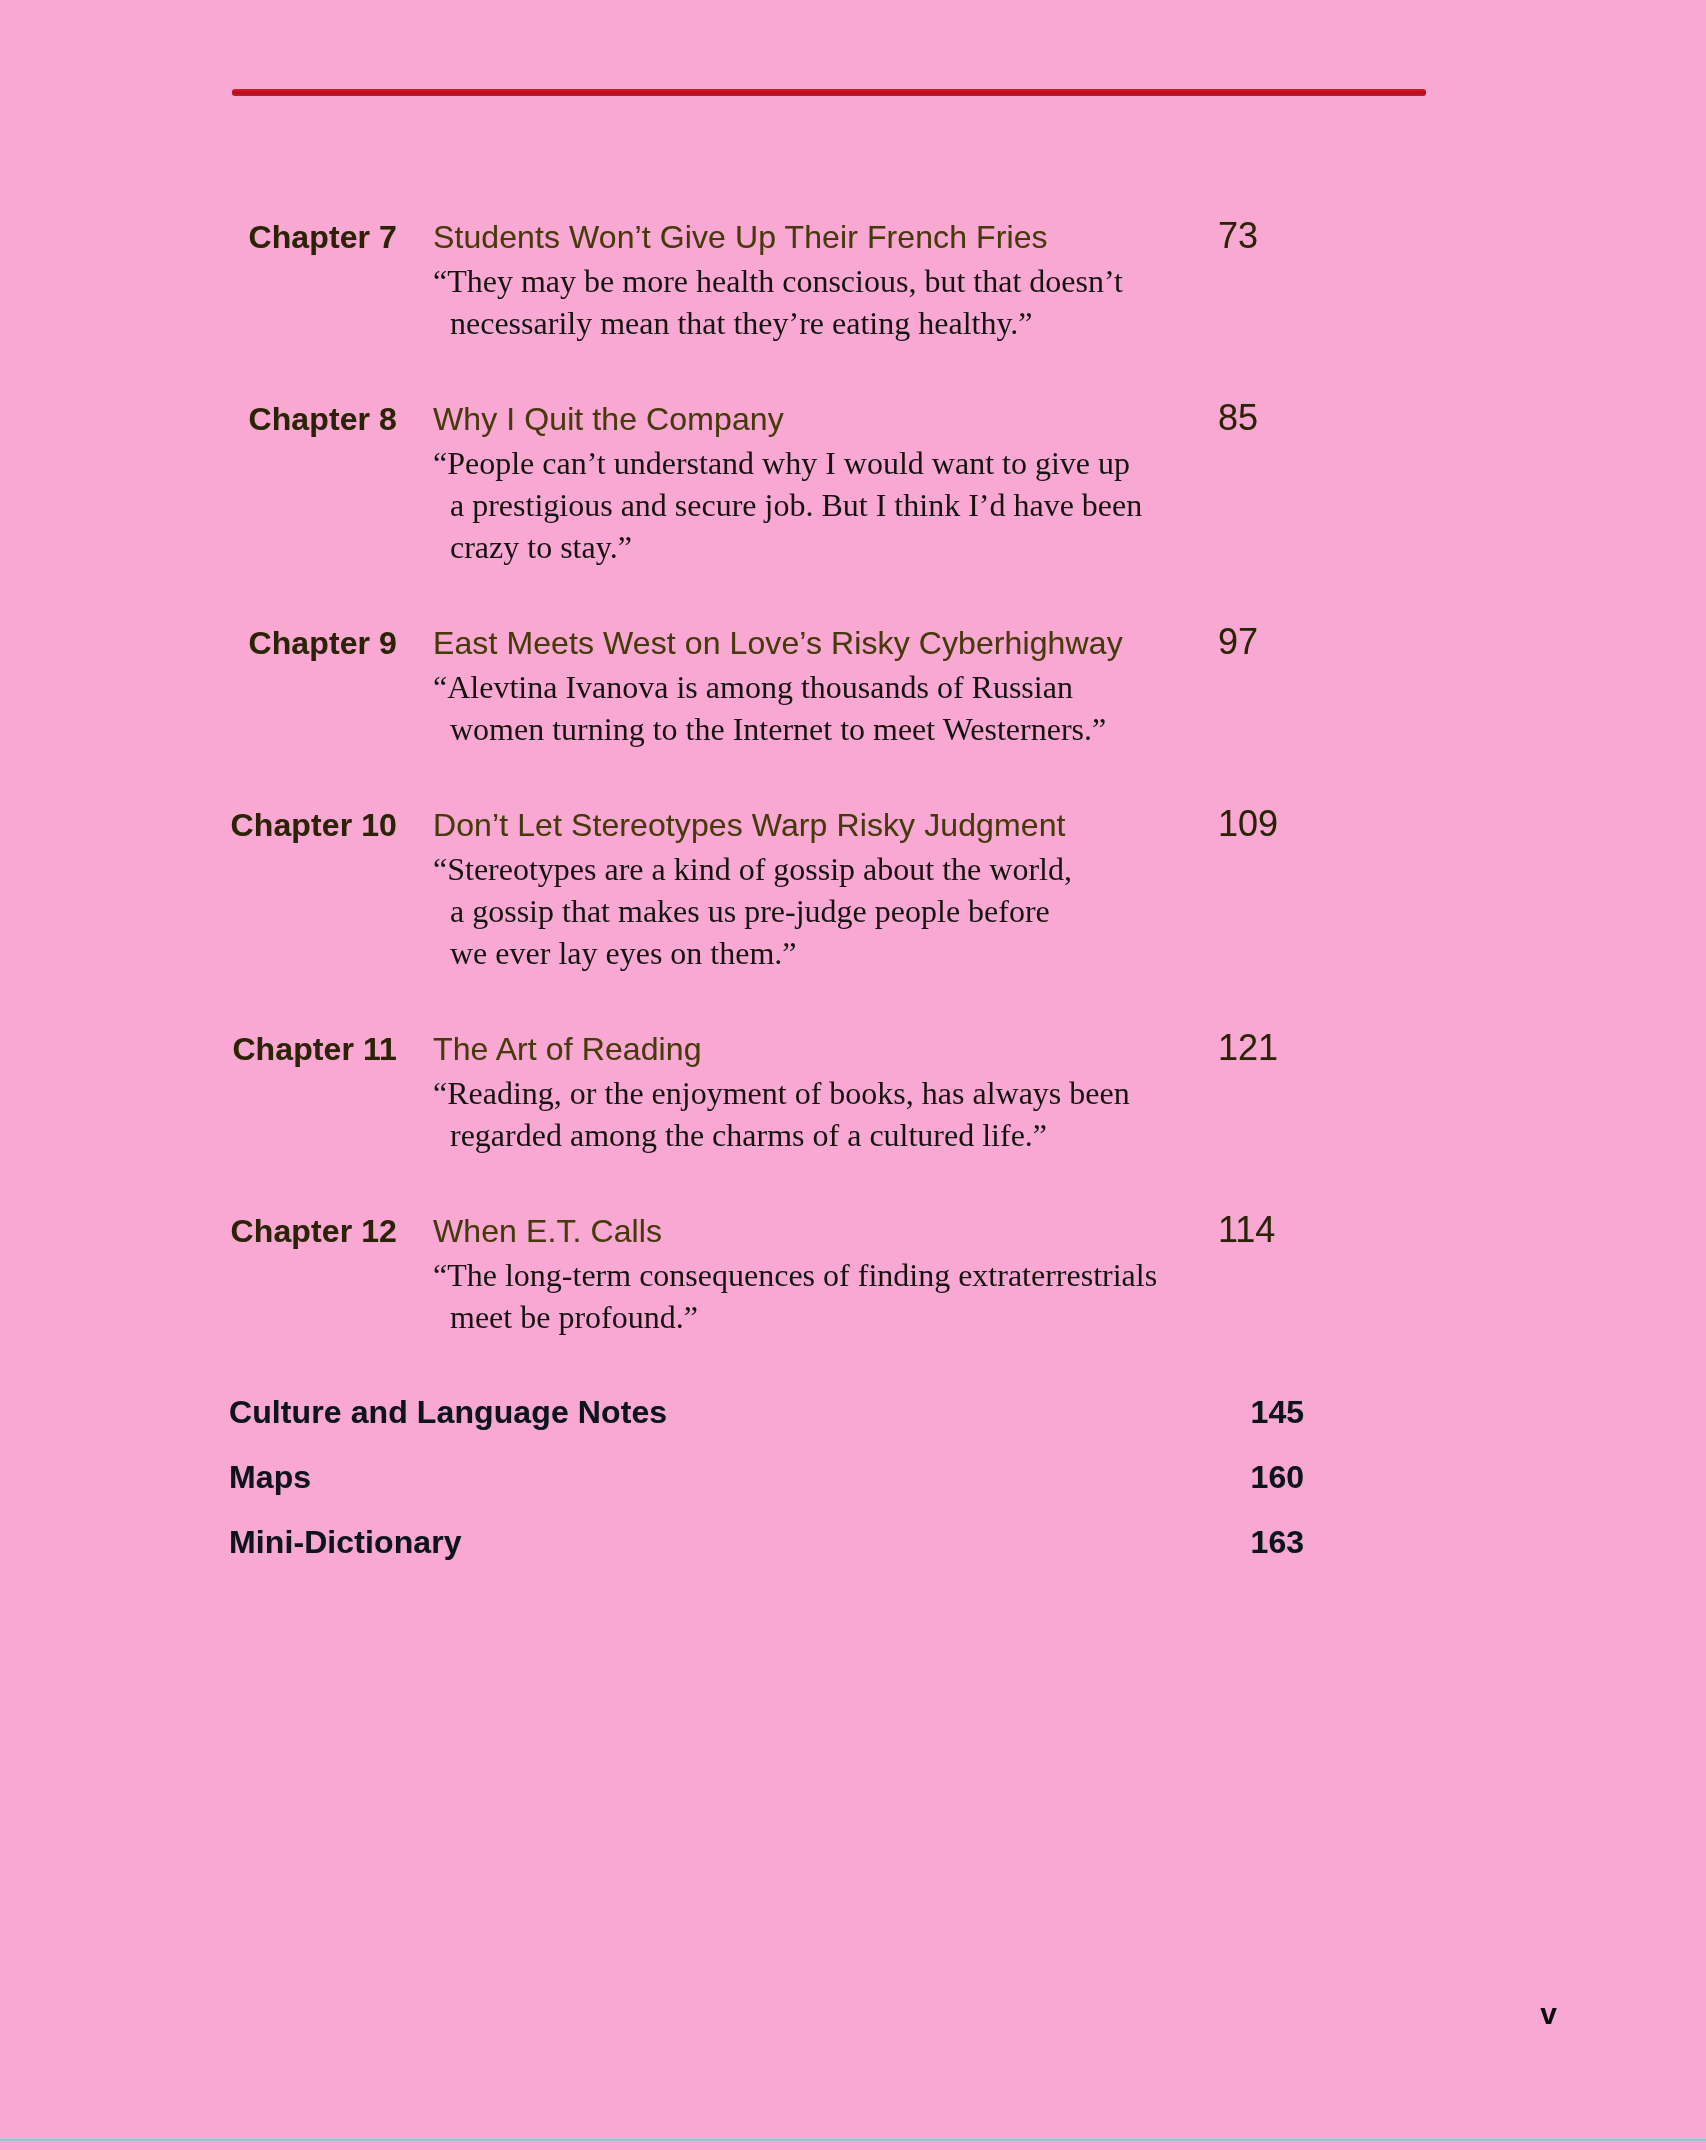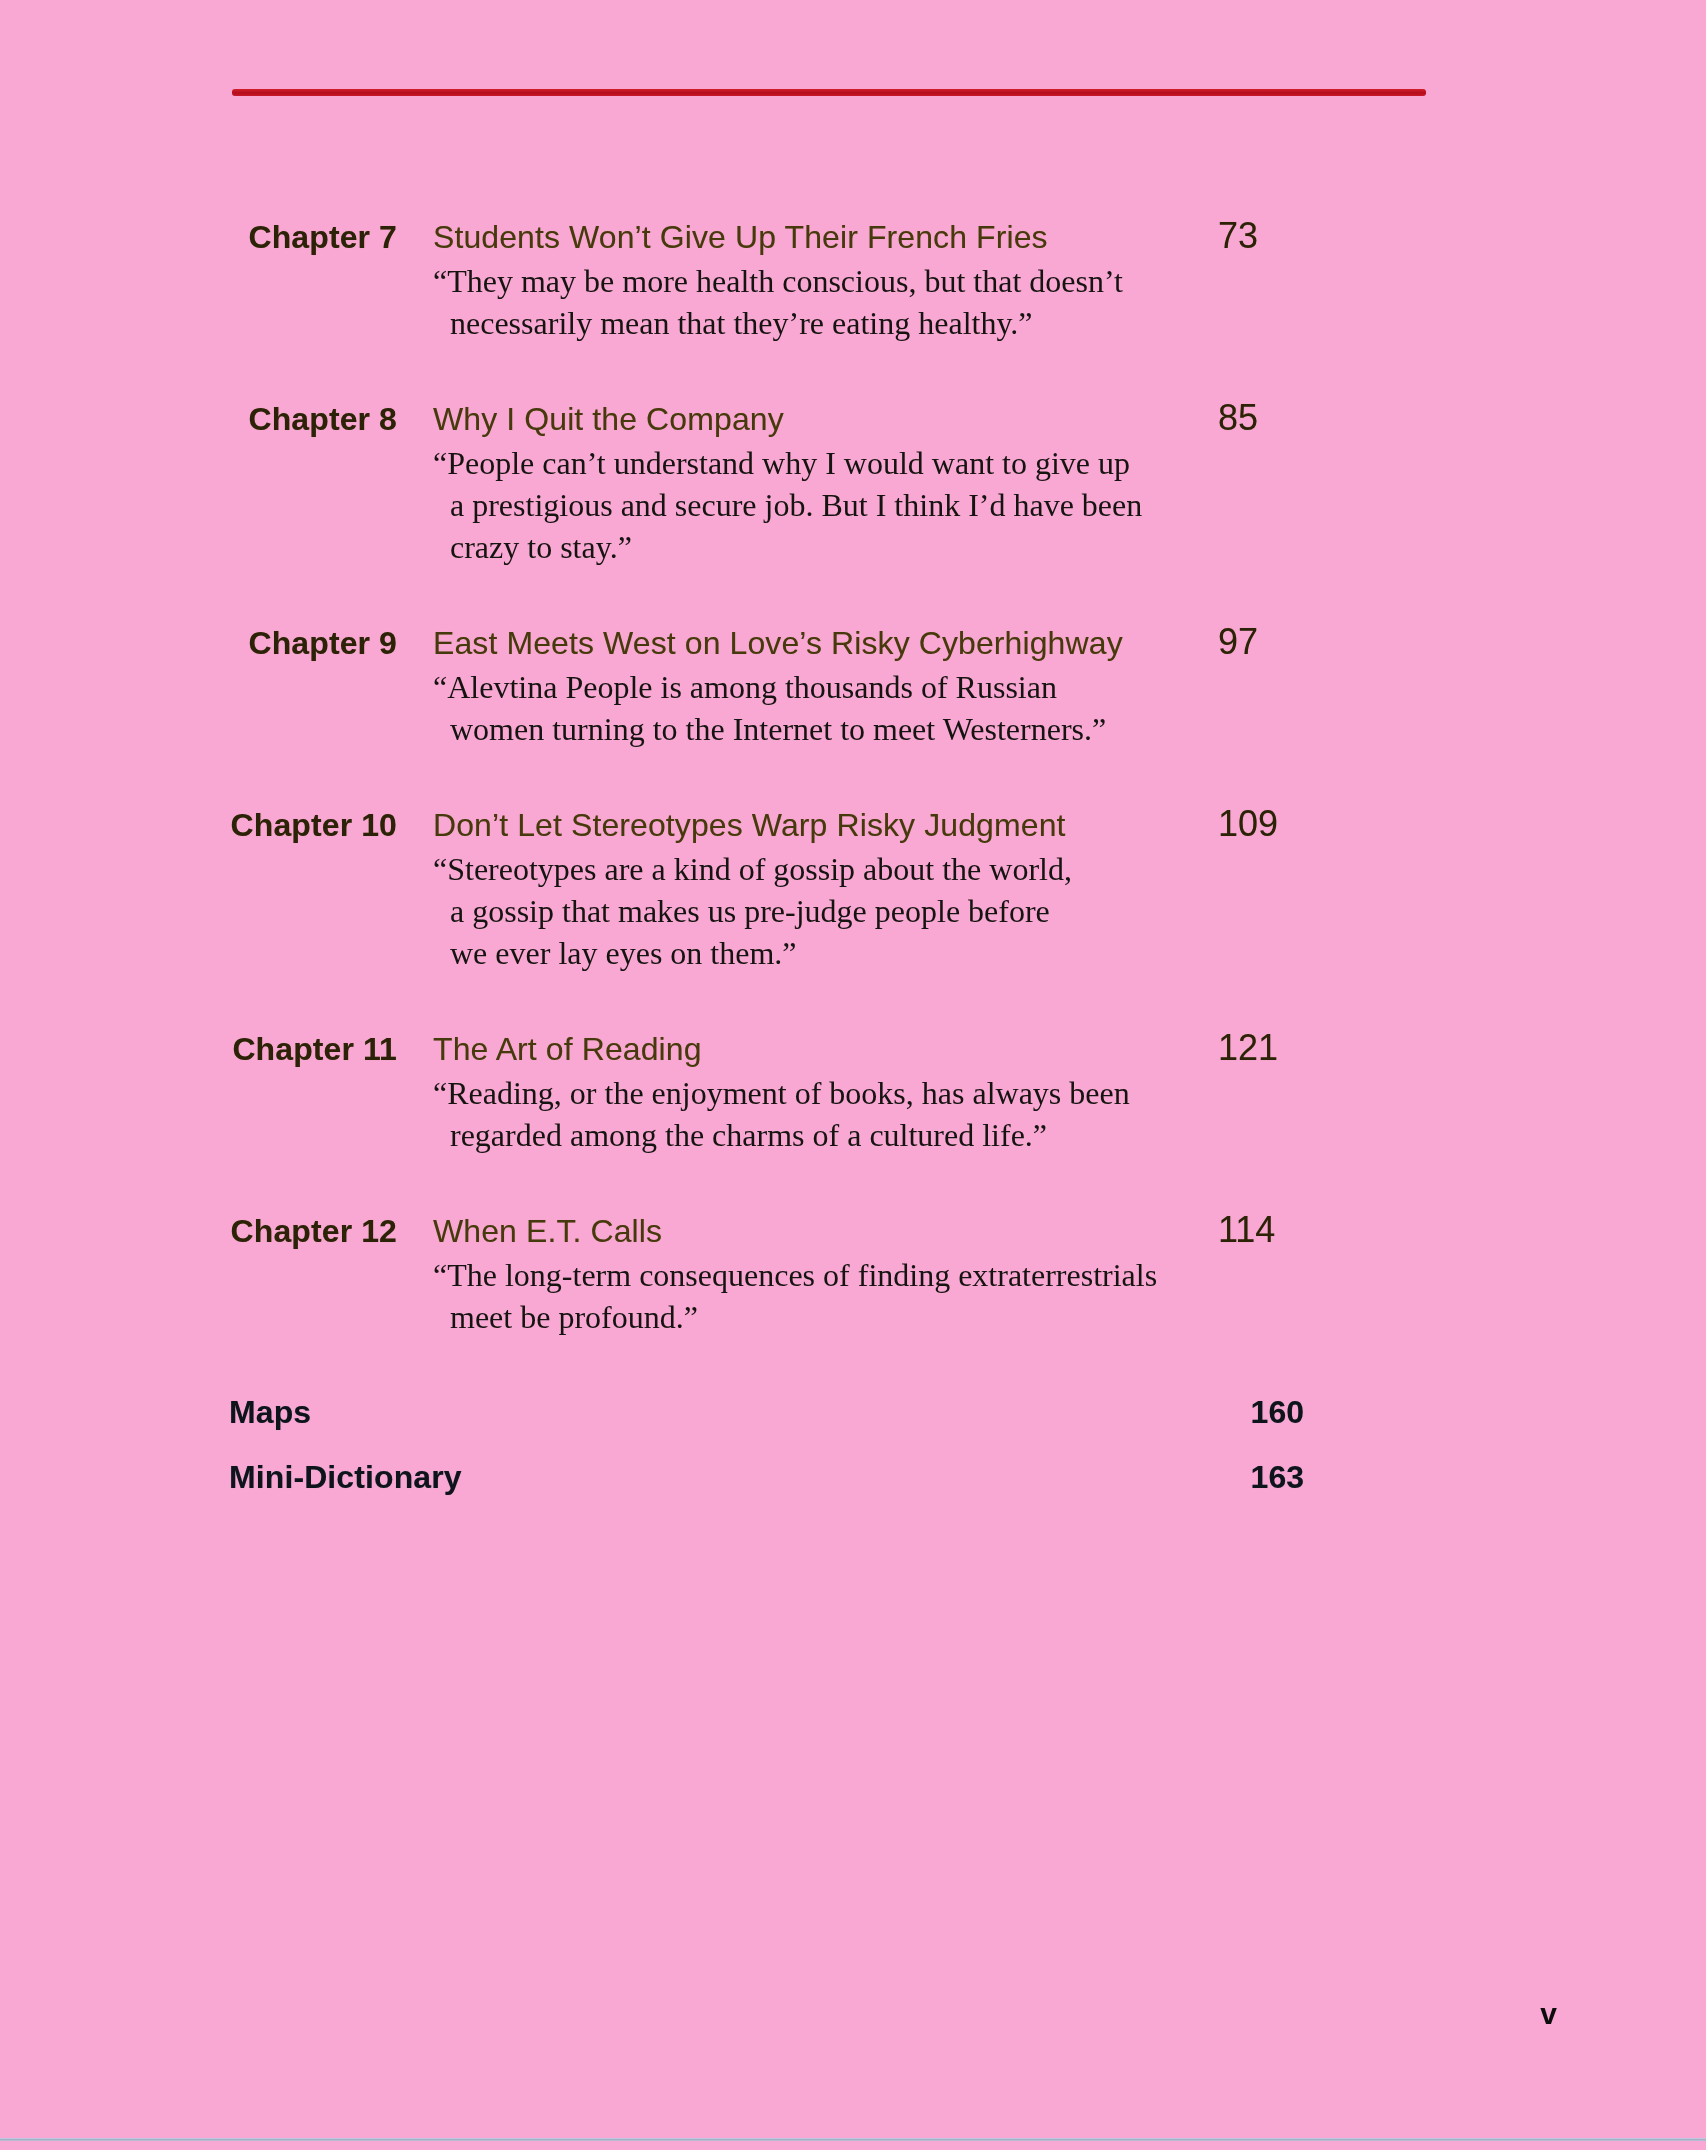--- a/index.html
+++ b/index.html
@@ -142,21 +142,21 @@
 a prestigious and secure job. But I think I’d have been
 crazy to stay.”</div>
     </div>
 
     <div class="chapter-block">
       <div class="entry-row">
         <span class="chapter-label">Chapter 9</span>
         <span class="chapter-title">East Meets West on Love’s Risky Cyberhighway</span>
         <span class="chapter-page">97</span>
       </div>
-      <div class="quote">“Alevtina People is among thousands of Russian
+      <div class="quote">“Alevtina Ivanova is among thousands of Russian
 women turning to the Internet to meet Westerners.”</div>
     </div>
 
     <div class="chapter-block">
       <div class="entry-row">
         <span class="chapter-label">Chapter 10</span>
         <span class="chapter-title">Don’t Let Stereotypes Warp Risky Judgment</span>
         <span class="chapter-page">109</span>
       </div>
       <div class="quote">“Stereotypes are a kind of gossip about the world,
@@ -177,20 +177,24 @@
     <div class="chapter-block">
       <div class="entry-row">
         <span class="chapter-label">Chapter 12</span>
         <span class="chapter-title">When E.T. Calls</span>
         <span class="chapter-page">114</span>
       </div>
       <div class="quote">“The long-term consequences of finding extraterrestrials
 meet be profound.”</div>
     </div>
 
+    <div class="section-row">
+      <span class="section-title">Culture and Language Notes</span>
+      <span class="section-page">145</span>
+    </div>
 
     <div class="section-row">
       <span class="section-title">Maps</span>
       <span class="section-page">160</span>
     </div>
 
     <div class="section-row">
       <span class="section-title">Mini-Dictionary</span>
       <span class="section-page">163</span>
     </div>

